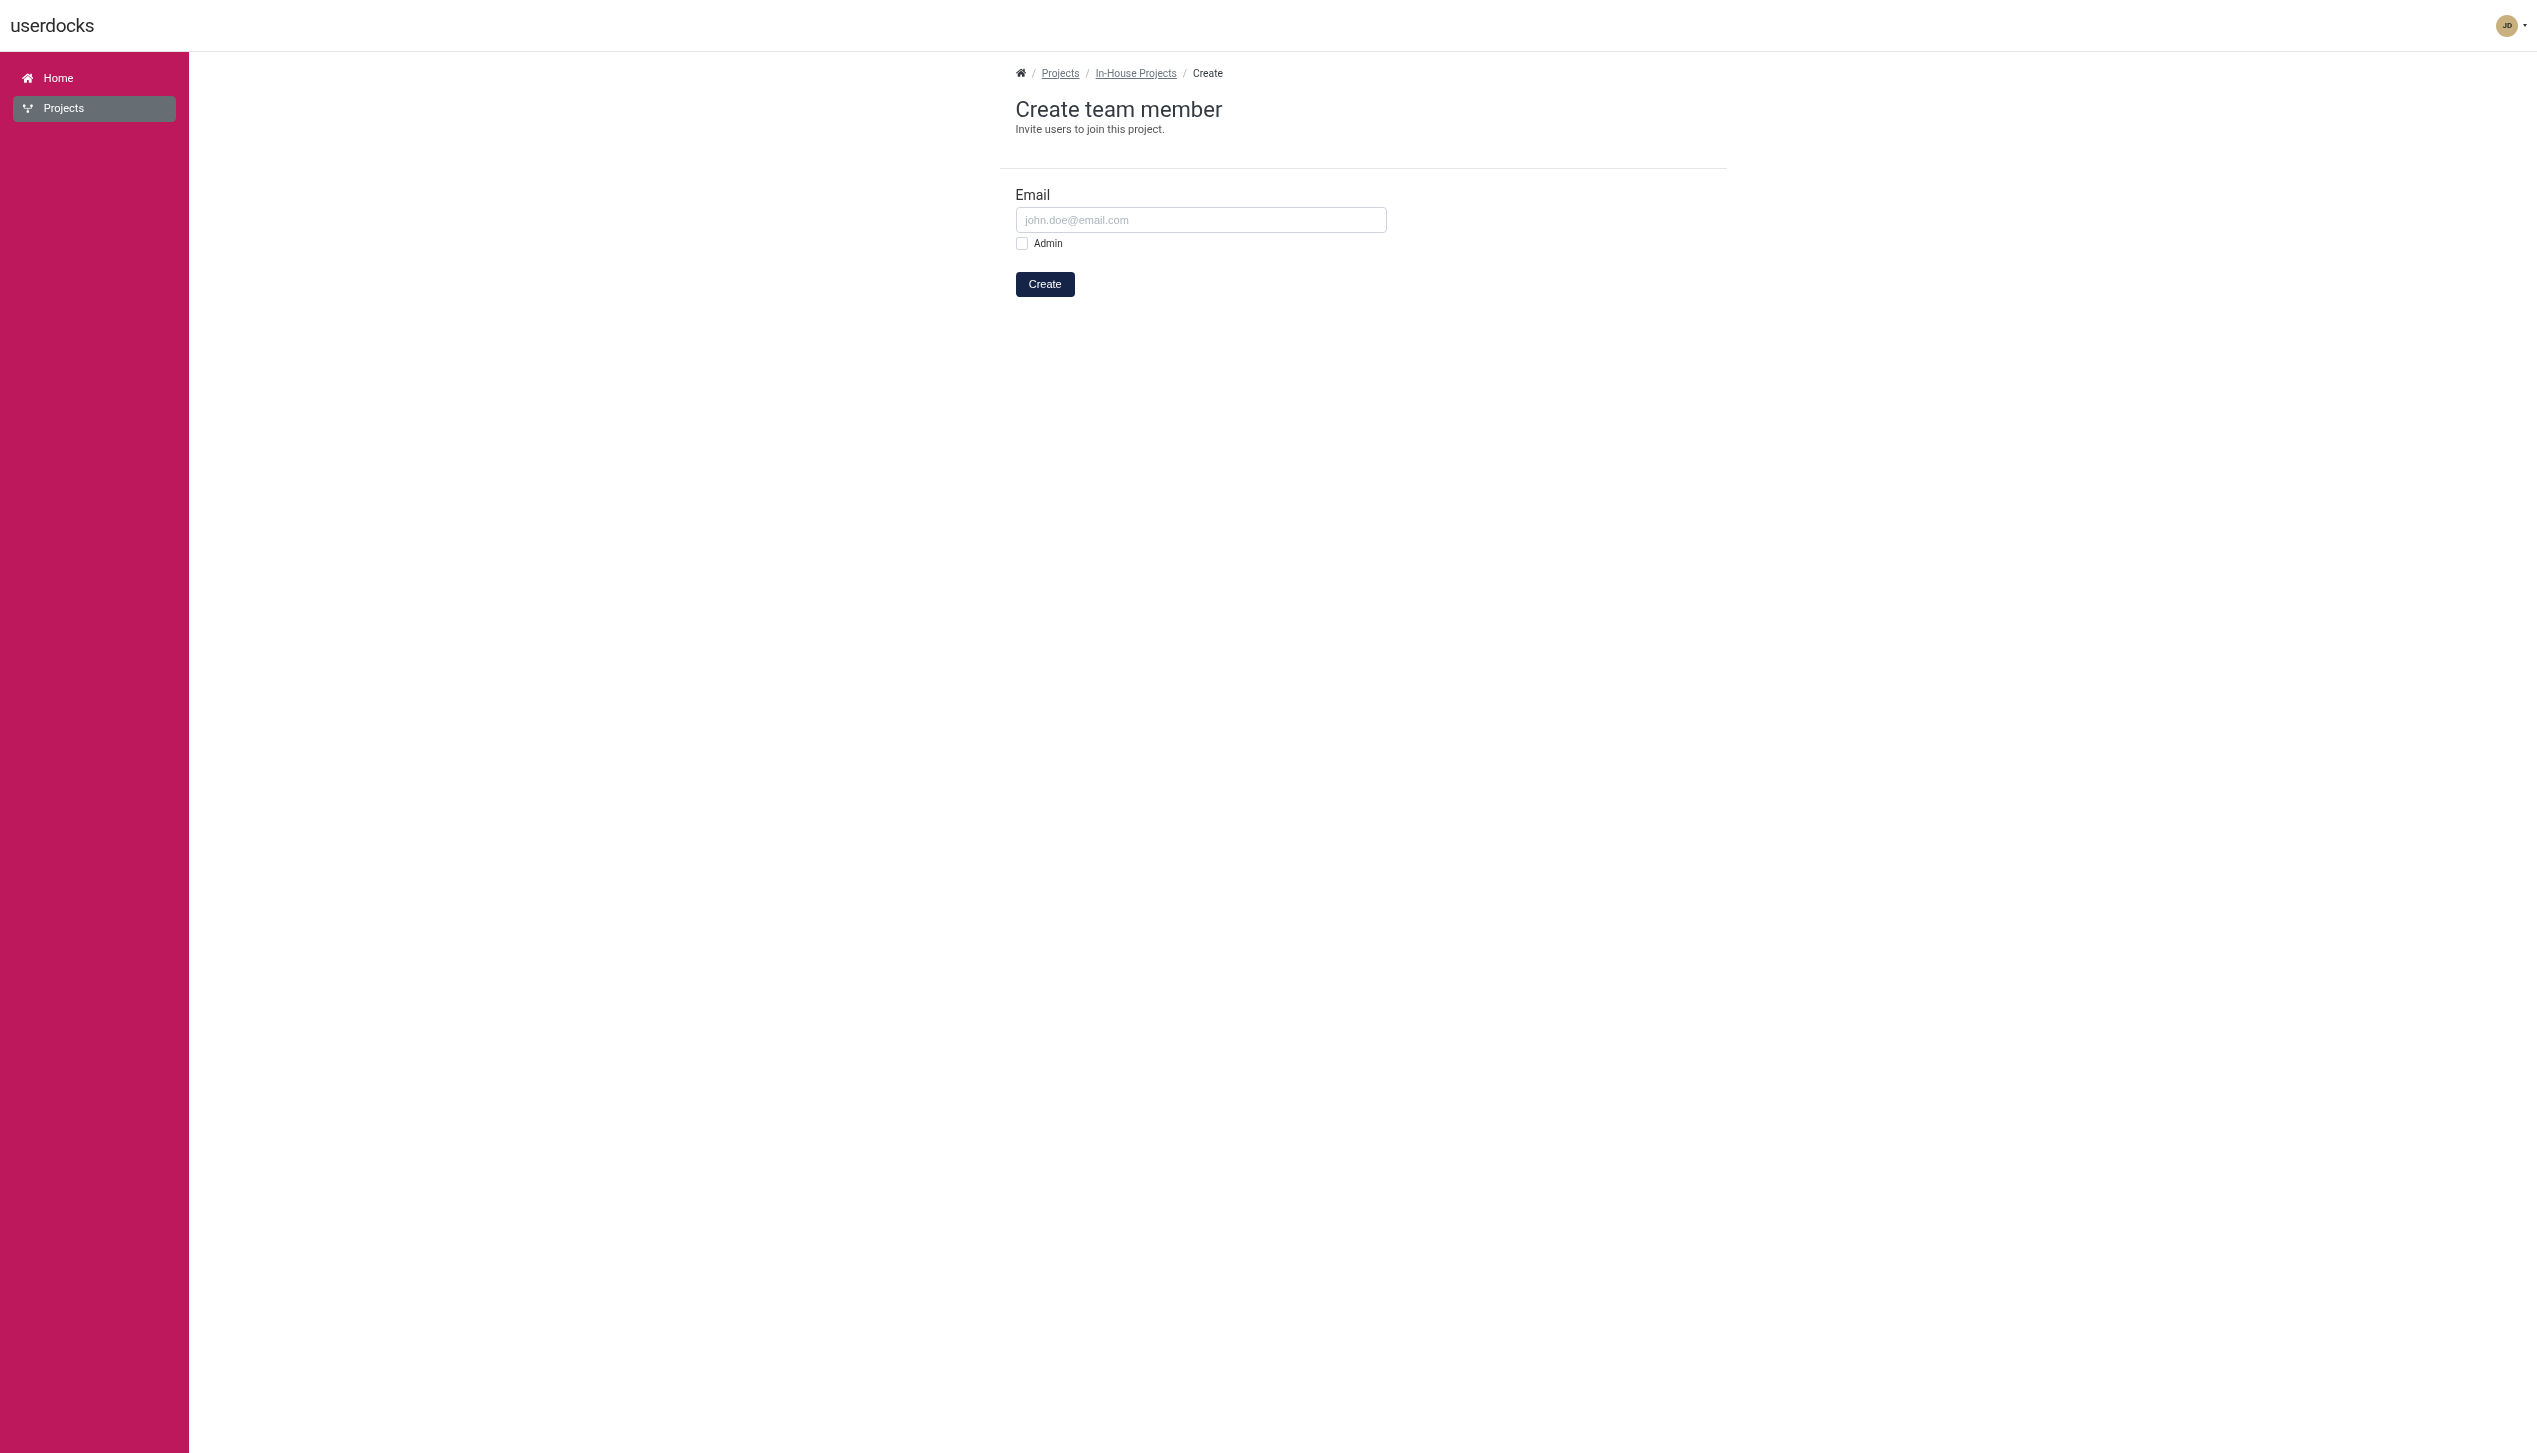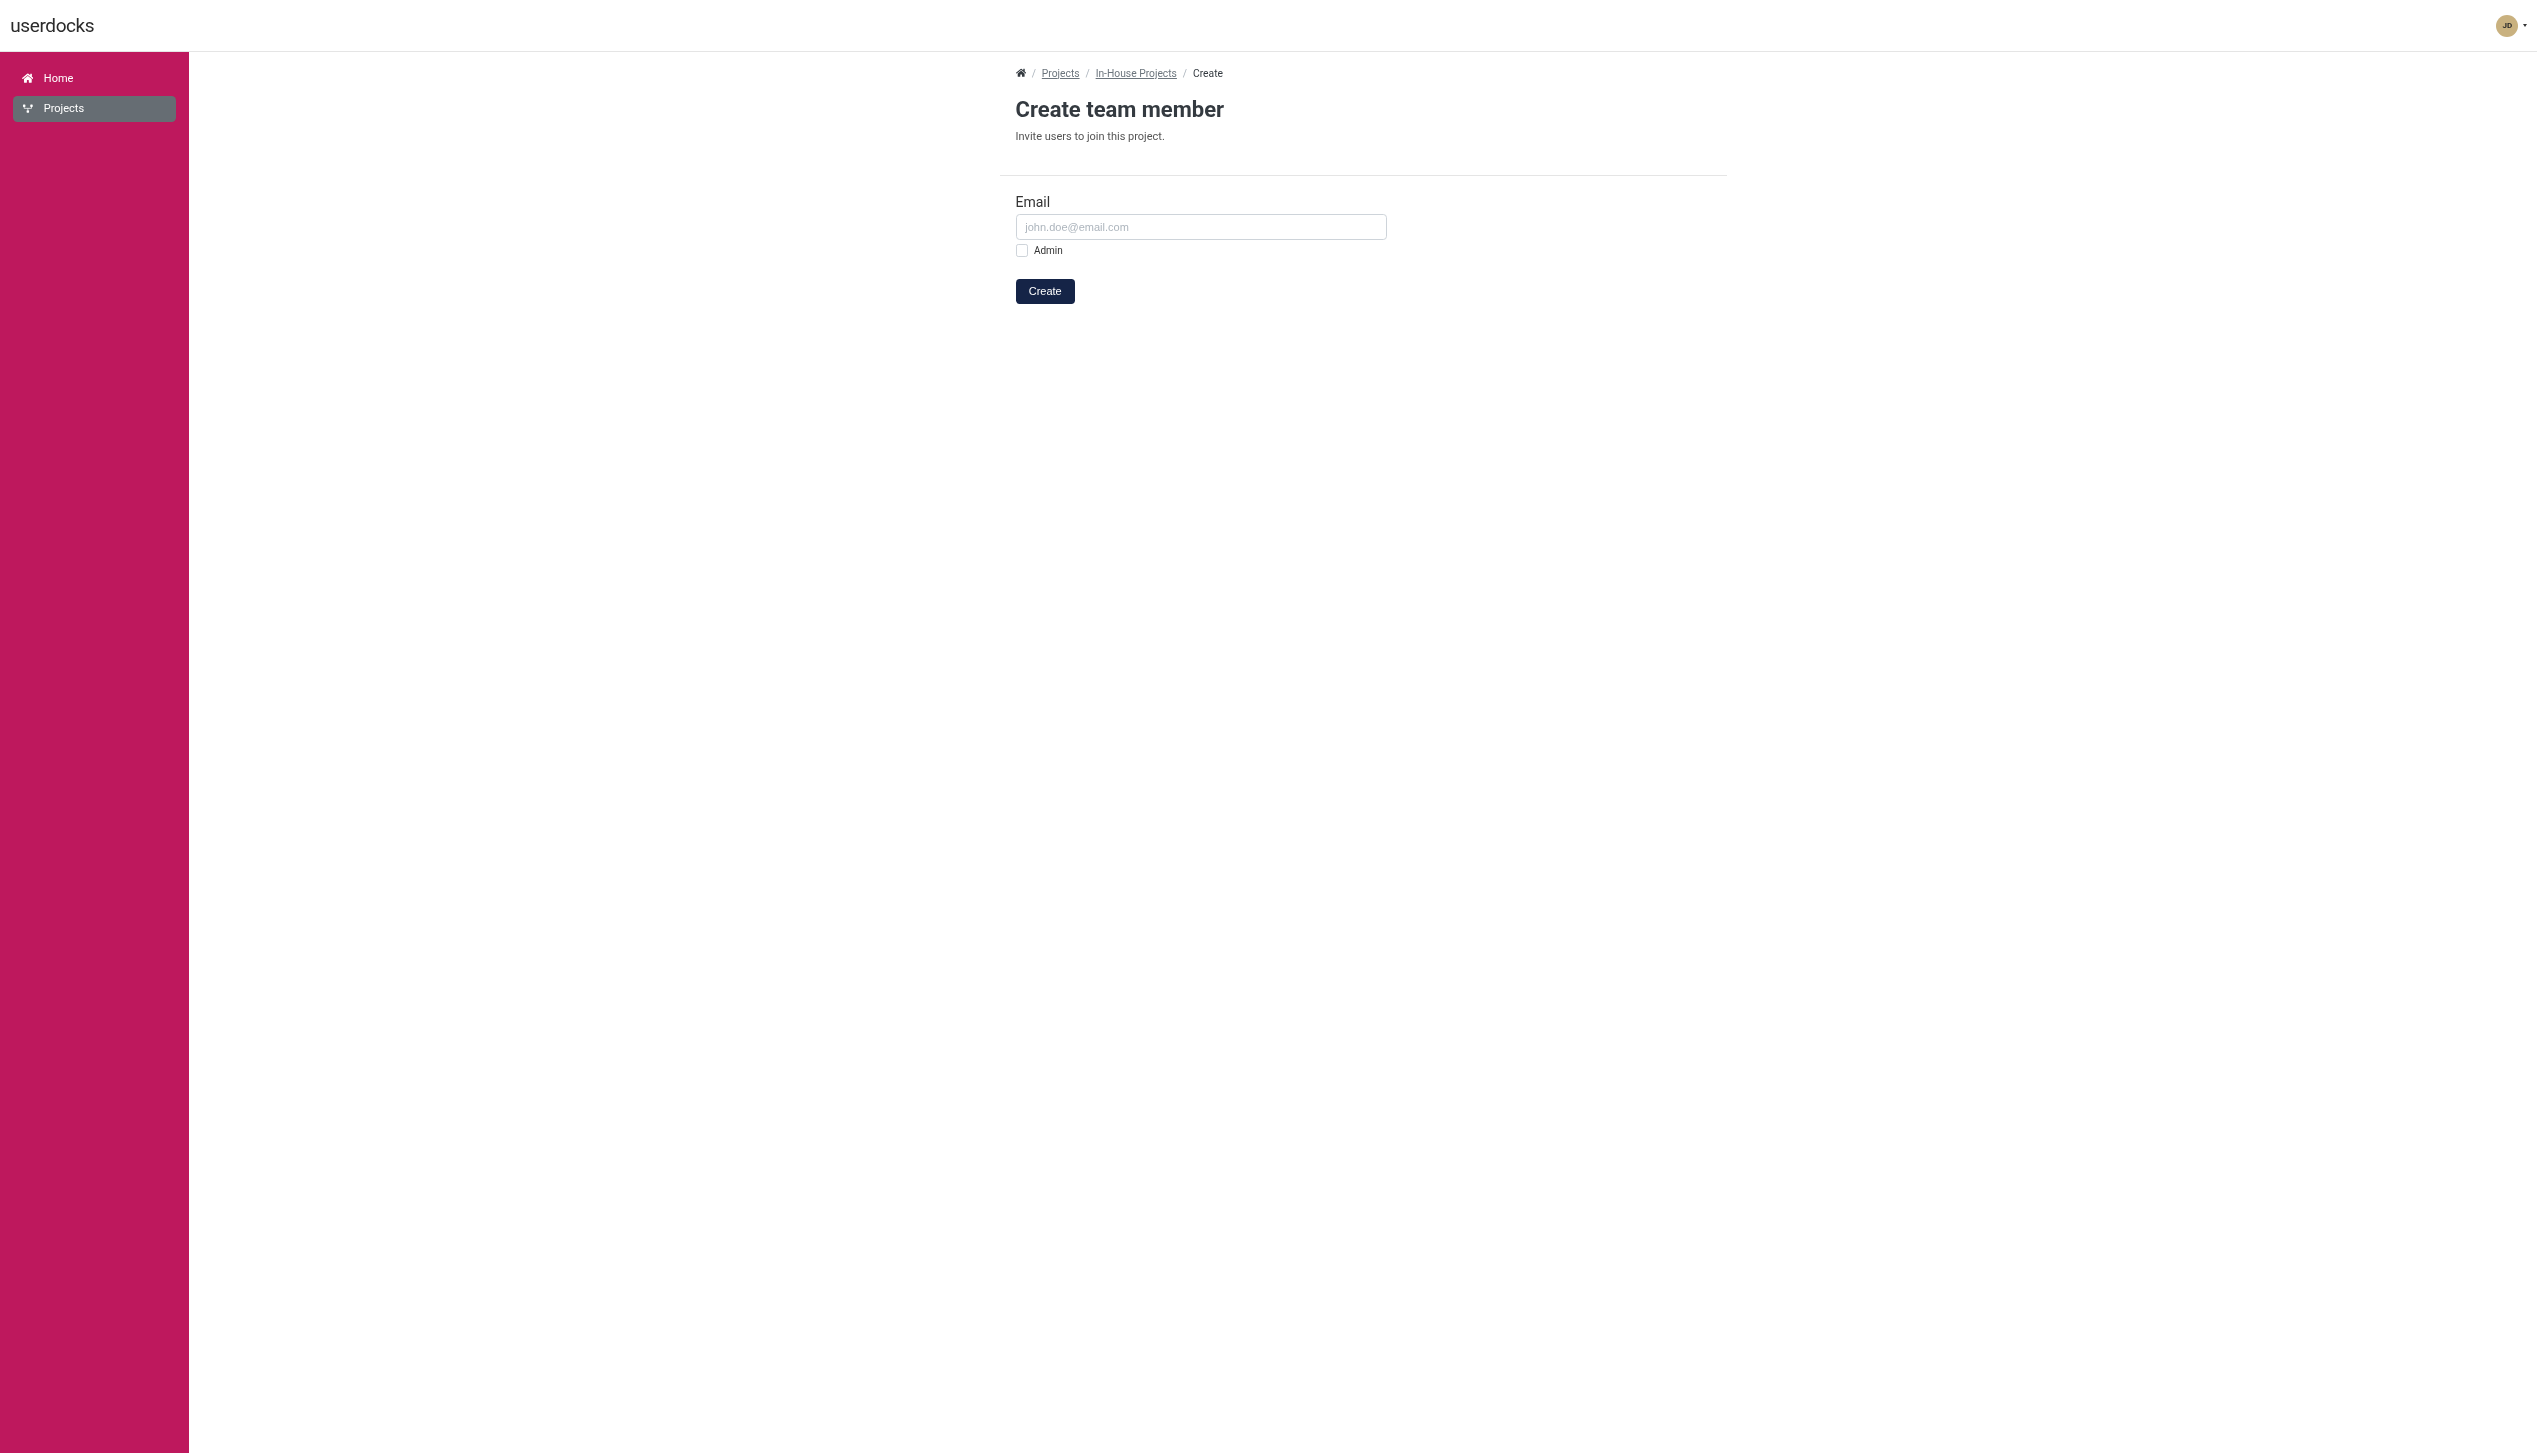--- a/index.html
+++ b/index.html
@@ -113,23 +113,23 @@
     .breadcrumb .current {
       color: #343a40;
     }
     .breadcrumb-home-icon {
       color: #343a40;
       display: flex;
       align-items: center;
     }
     .page-title {
       font-size: 22px;
-      font-weight: 700;
+      font-weight: 400;
       color: #343a40;
-      margin-bottom: 8px;
+      margin-bottom: 1px;
     }
     .page-subtitle {
       font-size: 11px;
       color: #555;
       margin-bottom: 32px;
     }
     .divider {
       border: none;
       border-top: 0.7px solid #e5e5e5;
       margin-bottom: 17.6px;

